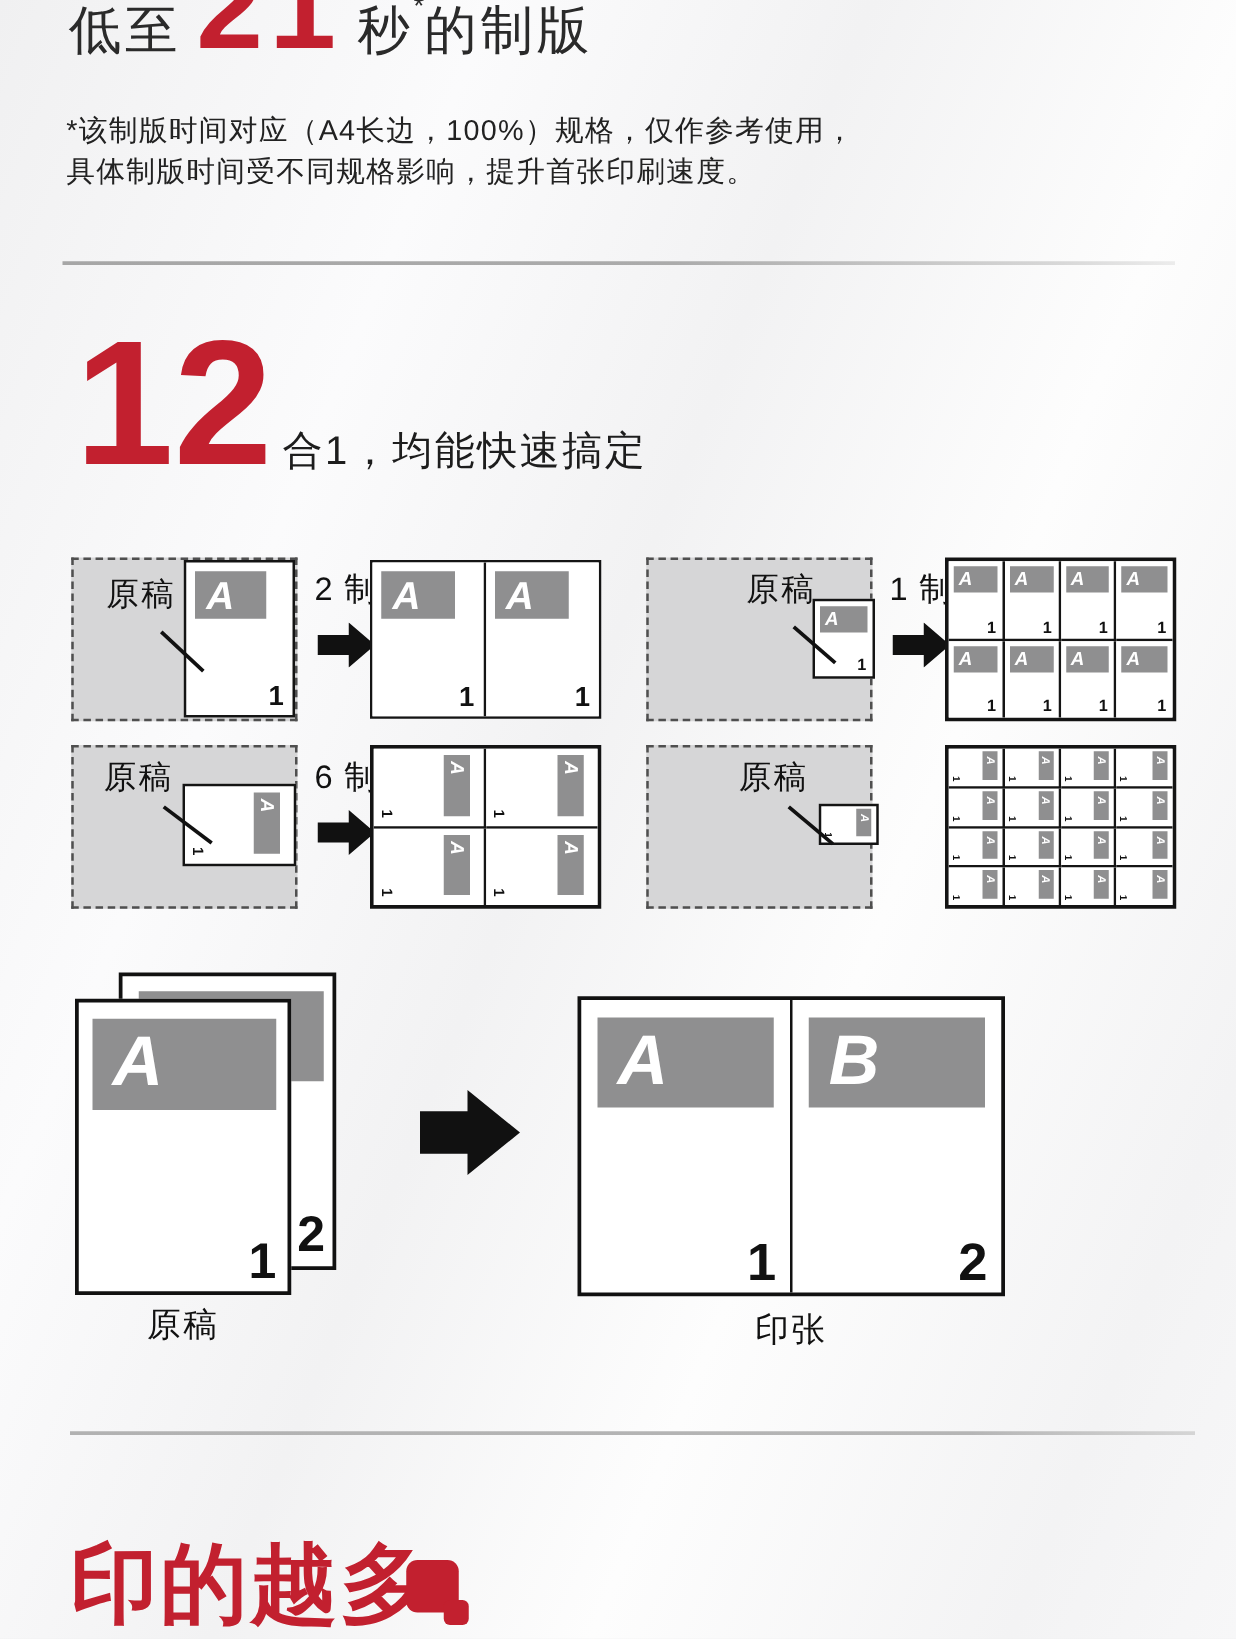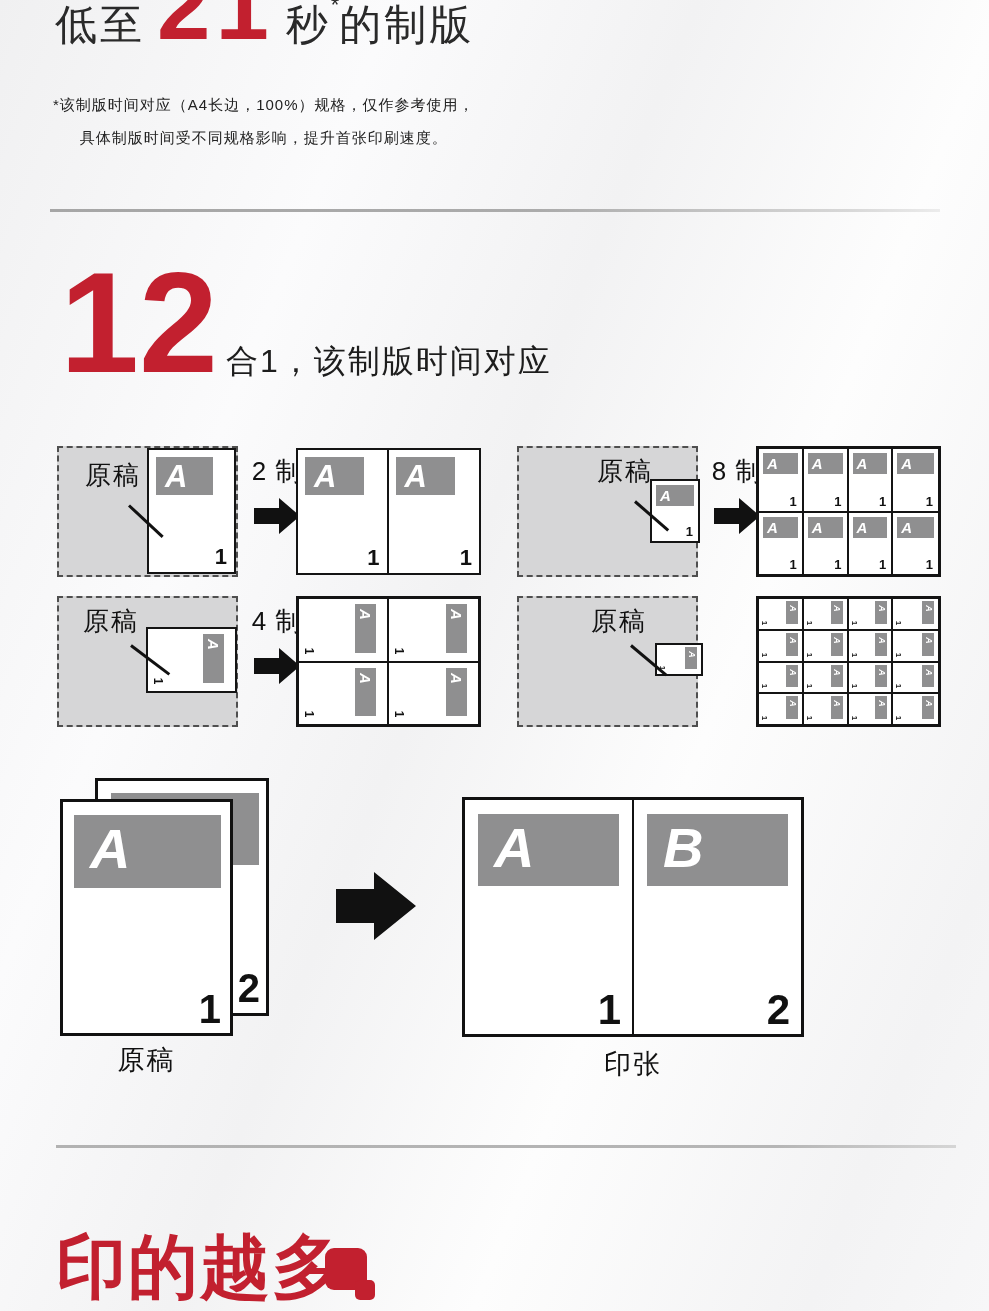--- a/index.html
+++ b/index.html
@@ -6,21 +6,21 @@
   body{width:989px;font-family:"Liberation Sans","DejaVu Sans",sans-serif;background:#eee;}
   .page{position:relative;width:989px;height:1311px;overflow:hidden;color:#1e1e1e;
         background:linear-gradient(112deg,#f0f0f1 0%,#fbfbfc 26%,#f2f2f3 46%,#fdfdfd 66%,#f3f3f4 88%,#f7f7f8 100%);}
 
   
   .hero-line1{position:absolute;left:55px;top:-42px;display:flex;align-items:baseline;white-space:nowrap;}
   .h1-txt{font-size:42px;letter-spacing:3px;color:#2a2a2a;}
   .h1-num{font-size:96px;font-weight:700;color:var(--red);line-height:1;margin:0 12px;letter-spacing:5px;}
   .h1-ast{font-size:22px;color:#2a2a2a;align-self:flex-start;margin-top:34px;}
   .hero-sub{position:absolute;left:55px;top:44px;font-size:37px;letter-spacing:3px;color:#2a2a2a;}
-  .hero-note{position:absolute;left:53px;top:88px;font-size:15px;line-height:33px;letter-spacing:1px;color:#222;text-align:center;}
+  .hero-note{position:absolute;left:53px;top:88px;font-size:23px;line-height:33px;letter-spacing:1px;color:#222;}
 
   .divider{position:absolute;height:3px;}
   .div1{left:50px;top:209px;width:890px;background:linear-gradient(90deg,#a6a6a6,#ababab 55%,#d8d8d8 90%,#ececec);}
   .div2{left:56px;top:1145px;width:900px;background:linear-gradient(90deg,#b2b2b2,#b5b5b5 80%,#d5d5d5);}
 
   
   .feature{position:absolute;left:60px;top:252px;display:flex;align-items:baseline;white-space:nowrap;}
   .f-num{font-size:142px;font-weight:700;color:var(--red);line-height:1;}
   .f-txt{font-size:32px;color:#1d1d1d;letter-spacing:2px;margin:0 8px;}
 
@@ -114,21 +114,21 @@
   <div class="hero-note">
     <div>*该制版时间对应（A4长边，100%）规格，仅作参考使用，</div>
     <div>具体制版时间受不同规格影响，提升首张印刷速度。</div>
   </div>
 
   <div class="divider div1"></div>
 
   <div class="feature">
     <span class="f-num">1</span>
     <span class="f-num">2</span>
-    <span class="f-txt">合1，该制版时间对应</span>
+    <span class="f-txt">合1，均能快速搞定</span>
   </div>
 
   <div class="dgroup" id="g1">
     <div class="zone"></div>
     <span class="zone-label">原稿</span>
     <div class="leader"></div>
     <div class="opage">
       <div class="band">
         <span class="cl">A</span>
         </div>
@@ -160,21 +160,21 @@
     <div class="zone"></div>
     <span class="zone-label">原稿</span>
     <div class="leader"></div>
     <div class="opage">
       <div class="band">
         <span class="cl">A</span>
         </div>
       <span class="num">1</span>
     </div>
     <div class="mid">
-      <div class="mid-label">8 制</div>
+      <div class="mid-label">1 制</div>
       <span><svg width="46" height="36">
             <polygon points="0,10 25,10 25,0 46,18 25,36 25,26 0,26" fill="#111"></polygon>
           </svg></span>
     </div>
     <div class="result" style="grid-template-columns: repeat(4, 1fr);">
         <div class="cell bR bB">
           <div class="band">
             <span class="cl">A</span>
           </div>
           <span class="num">1</span>
@@ -228,21 +228,21 @@
     <div class="zone"></div>
     <span class="zone-label">原稿</span>
     <div class="leader"></div>
     <div class="opage rot">
       <div class="vband">
         <span class="cl">A</span>
         </div>
       <span class="num">1</span>
     </div>
     <div class="mid">
-      <div class="mid-label">4 制</div>
+      <div class="mid-label">6 制</div>
       <span><svg width="46" height="36">
             <polygon points="0,10 25,10 25,0 46,18 25,36 25,26 0,26" fill="#111"></polygon>
           </svg></span>
     </div>
     <div class="result" style="grid-template-columns: repeat(2, 1fr);">
         <div class="cell rot bR bB">
           <div class="vband">
             <span class="cl">A</span>
           </div>
           <span class="num">1</span>

